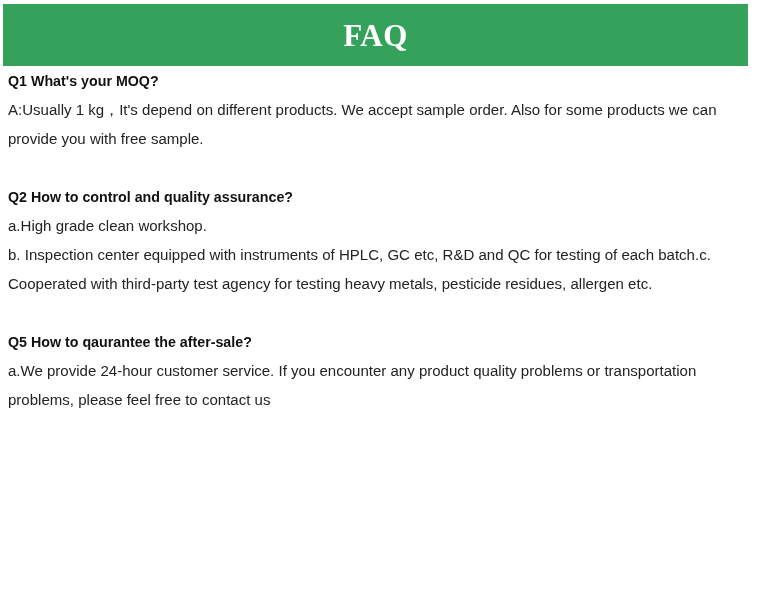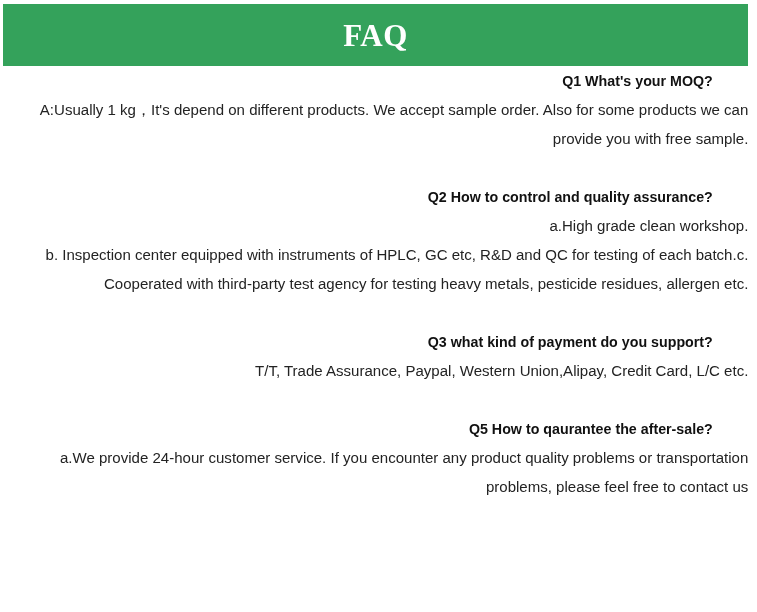--- a/index.html
+++ b/index.html
@@ -14,21 +14,20 @@
     overflow: hidden;
     font-family: "Liberation Sans", "DejaVu Sans", sans-serif;
     color: #1b1b1b;
     -webkit-font-smoothing: antialiased;
   }
   .page {
     position: relative;
     width: 757px;
     height: 612px;
     background: #ffffff;
-    text-align: right;
   }
 
   
   .faq-banner {
     position: absolute;
     left: 3px;
     top: 4px;
     width: 745px;
     height: 62px;
     background: #34a25b;
@@ -49,21 +48,21 @@
   
   .faq-body {
     position: absolute;
     left: 0;
     top: 66px;
     width: 757px;
     padding: 0 8px 0 8px;
     box-sizing: border-box;
   }
   .faq-block {
-    margin: 0 0 29px 17px;
+    margin: 0 0 29px 0;
   }
   .faq-block:last-child {
     margin-bottom: 0;
   }
   .faq-question {
     font-family: "Liberation Sans", "DejaVu Sans", sans-serif;
     font-weight: bold;
     font-size: 15px;
     line-height: 29px;
     color: #111111;
@@ -99,24 +98,20 @@
       <p class="faq-question">Q1 What's your MOQ?</p>
       <p class="faq-answer">A:Usually 1 kg，It's depend on different products. We accept sample order. Also for some products we can provide you with free sample.</p>
     </div>
 
     <div class="faq-block">
       <p class="faq-question">Q2 How to control and quality assurance?</p>
       <p class="faq-answer">a.High grade clean workshop.</p>
       <p class="faq-answer">b. Inspection center equipped with instruments of HPLC, GC etc, R&amp;D and QC for testing of each batch.c. Cooperated with third-party test agency for testing heavy metals, pesticide residues, allergen etc.</p>
     </div>
 
-    <div class="faq-block">
-      <p class="faq-question">Q3 what kind of payment do you support?</p>
-      <p class="faq-answer">T/T, Trade Assurance, Paypal, Western Union,Alipay, Credit Card, L/C etc.</p>
-    </div>
 
 
     <div class="faq-block">
       <p class="faq-question">Q5 How to qaurantee the after-sale?</p>
       <p class="faq-answer">a.We provide 24-hour customer service. If you encounter any product quality problems or transportation problems, please feel free to contact us</p>
 
     </div>
 
   </div>
 </div>

